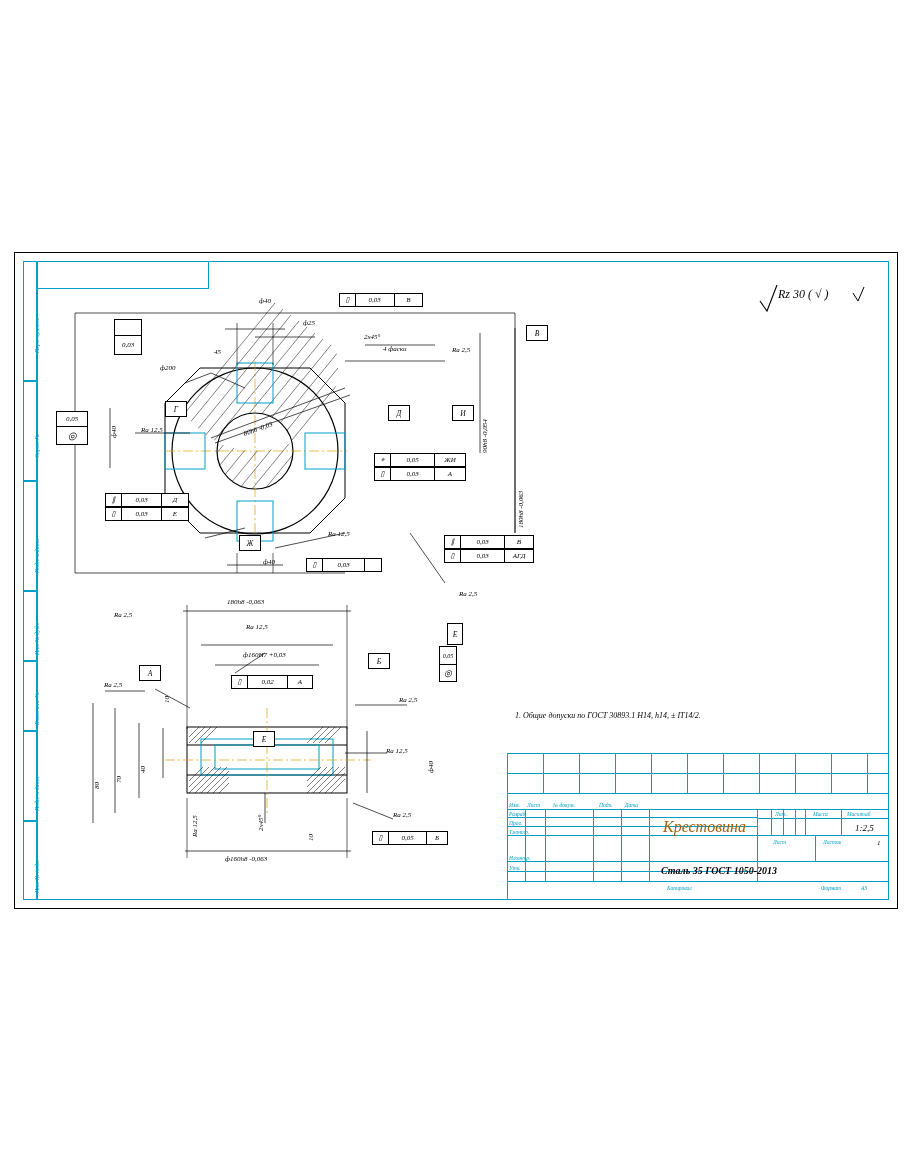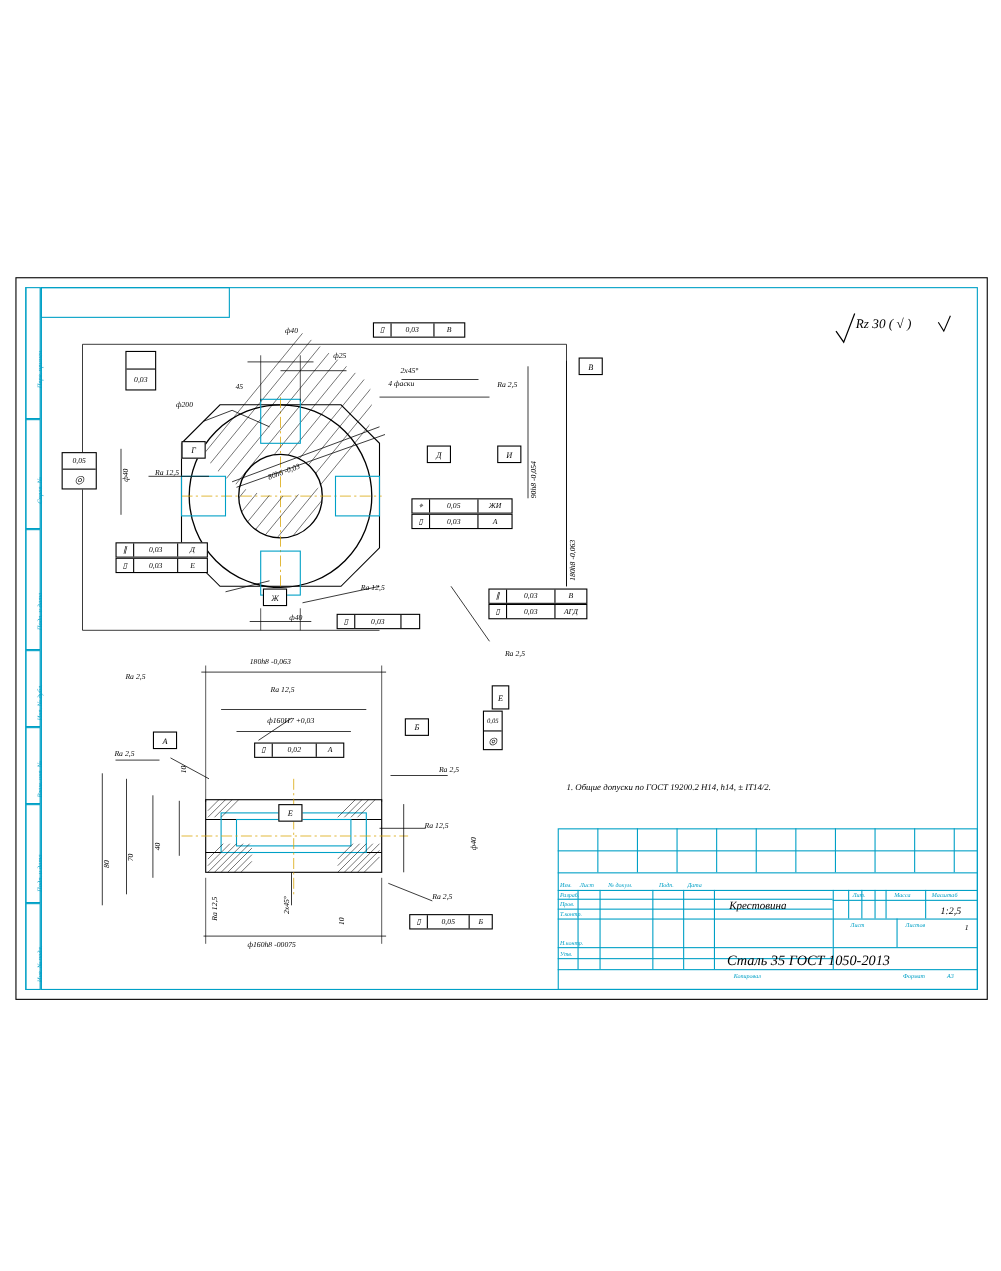--- a/index.html
+++ b/index.html
@@ -12,21 +12,21 @@
   .txt{position:absolute;font-size:7px;color:#000;font-family:"Liberation Serif",serif;font-style:italic;white-space:nowrap;}
   .txtc{position:absolute;font-size:7px;color:#00a0c6;font-family:"Liberation Serif",serif;font-style:italic;white-space:nowrap;}
   .boxc{position:absolute;border:1px solid #00a0c6;box-sizing:border-box;}
   .fcf{position:absolute;border:1px solid #000;box-sizing:border-box;display:flex;align-items:stretch;background:#fff;}
   .fcf > div{border-right:1px solid #000;display:flex;align-items:center;justify-content:center;font-size:7px;font-family:"Liberation Serif",serif;font-style:italic;padding:0 2px;box-sizing:border-box;}
   .fcf > div:last-child{border-right:none;}
   .datum{position:absolute;border:1px solid #000;box-sizing:border-box;display:flex;align-items:center;justify-content:center;font-size:7.5px;font-family:"Liberation Serif",serif;font-style:italic;background:#fff;}
   .vlabel{position:absolute;transform-origin:0 0;font-size:6px;color:#00a0c6;font-family:"Liberation Serif",serif;font-style:italic;white-space:nowrap;}
   .vtxt{position:absolute;transform-origin:0 0;font-size:7px;color:#000;font-family:"Liberation Serif",serif;font-style:italic;white-space:nowrap;}
   .tb{position:absolute;border:1px solid #00a0c6;box-sizing:border-box;}
-  .tbl-title{position:absolute;font-family:"Liberation Serif",serif;font-style:italic;font-size:10px;color:#000000;}
+  .tbl-title{position:absolute;font-family:"Liberation Serif",serif;font-style:italic;font-size:16px;color:#a16207;}
   svg{position:absolute;left:0;top:0;overflow:visible;}
 </style>
 </head>
 <body>
 
 <div class="page">
   <div class="sheet">
     <div class="inner-frame"></div>
 
     <div class="lnb abs" style="left:22px;top:8px;width:1px;height:639px;"></div>
@@ -188,21 +188,21 @@
       <line x1="330" y1="500" x2="372" y2="500" stroke="#000" stroke-width="0.7"></line>
       <line x1="338" y1="550" x2="378" y2="566" stroke="#000" stroke-width="0.7"></line>
       <line x1="250" y1="540" x2="250" y2="570" stroke="#000" stroke-width="0.7"></line>
     </svg>
 
     <div class="txt" style="left:763px;top:34px;font-size:12px;">Rz 30 ( √ )</div>
 
     <div class="txt" style="left:244px;top:44px;">ф40</div>
     <div class="txt" style="left:288px;top:66px;">ф25</div>
     <div class="txt" style="left:349px;top:80px;">2х45°</div>
-    <div class="txt" style="left:338px;top:92px;">4 фаски</div>
+    <div class="txt" style="left:368px;top:92px;">4 фаски</div>
     <div class="txt" style="left:145px;top:111px;">ф200</div>
     <div class="txt" style="left:199px;top:95px;">45</div>
     <div class="vtxt" style="left:95px;top:185px;transform:rotate(-90deg);">ф40</div>
     <div class="txt" style="left:248px;top:305px;">ф40</div>
     <div class="vtxt" style="left:466px;top:200px;transform:rotate(-90deg);">90h8 -0,054</div>
     <div class="vtxt" style="left:502px;top:275px;transform:rotate(-90deg);">180h8 -0,063</div>
     <div class="txt" style="left:228px;top:172px;transform:rotate(-20deg);">80h6 -0,03</div>
 
     <div class="txt" style="left:437px;top:93px;">Ra 2,5</div>
     <div class="txt" style="left:126px;top:173px;">Ra 12,5</div>
@@ -264,21 +264,21 @@
       <div style="width:44px;">0,03</div>
       <div style="width:28px;">АГД</div>
     </div>
 
     <div class="fcf" style="left:41px;top:158px;width:32px;height:34px;flex-direction:column;">
       <div style="height:15px;border-right:none;border-bottom:1px solid #000;width:100%;">0,05</div>
       <div style="height:17px;border-right:none;width:100%;font-size:10px;">◎</div>
     </div>
 
     <div class="txt" style="left:212px;top:345px;">180h8 -0,063</div>
-    <div class="txt" style="left:210px;top:602px;">ф160h8 -00075</div>
+    <div class="txt" style="left:210px;top:602px;">ф160h8 -0,063</div>
     <div class="txt" style="left:228px;top:398px;">ф160H7 +0,03</div>
     <div class="vtxt" style="left:78px;top:536px;transform:rotate(-90deg);">80</div>
     <div class="vtxt" style="left:100px;top:530px;transform:rotate(-90deg);">70</div>
     <div class="vtxt" style="left:124px;top:520px;transform:rotate(-90deg);">40</div>
     <div class="vtxt" style="left:148px;top:450px;transform:rotate(-90deg);">10</div>
     <div class="vtxt" style="left:292px;top:588px;transform:rotate(-90deg);">10</div>
     <div class="txt" style="left:242px;top:578px;transform:rotate(-90deg);transform-origin:0 0;">2х45°</div>
     <div class="vtxt" style="left:412px;top:520px;transform:rotate(-90deg);">ф40</div>
 
     <div class="txt" style="left:99px;top:358px;">Ra 2,5</div>
@@ -304,21 +304,21 @@
       <div style="width:16px;">▯</div>
       <div style="width:38px;">0,05</div>
       <div style="width:20px;">Б</div>
     </div>
 
     <div class="fcf" style="left:424px;top:393px;width:18px;height:36px;flex-direction:column;">
       <div style="height:18px;border-right:none;border-bottom:1px solid #000;width:100%;font-size:6px;">0,05</div>
       <div style="height:16px;border-right:none;width:100%;font-size:9px;">◎</div>
     </div>
 
-    <div class="txt" style="left:500px;top:458px;font-size:8px;">1. Общие допуски по ГОСТ 19200.2 H14, h14, ± IT14/2.</div>
+    <div class="txt" style="left:500px;top:458px;font-size:8px;">1. Общие допуски по ГОСТ 30893.1 H14, h14, ± IT14/2.</div>
 
     <div class="tb" style="left:492px;top:500px;width:382px;height:147px;"></div>
 
     <div class="lnb" style="left:492px;top:540px;width:382px;height:1px;"></div>
     <div class="lnb" style="left:492px;top:556px;width:382px;height:1px;"></div>
     <div class="lnb" style="left:492px;top:564px;width:250px;height:1px;"></div>
     <div class="lnb" style="left:492px;top:573px;width:250px;height:1px;"></div>
     <div class="lnb" style="left:492px;top:582px;width:250px;height:1px;"></div>
     <div class="lnb" style="left:492px;top:608px;width:250px;height:1px;"></div>
     <div class="lnb" style="left:492px;top:618px;width:250px;height:1px;"></div>
@@ -355,21 +355,21 @@
     <div class="txtc" style="left:584px;top:549px;font-size:5.5px;">Подп.</div>
     <div class="txtc" style="left:610px;top:549px;font-size:5.5px;">Дата</div>
 
     <div class="txtc" style="left:494px;top:558px;font-size:5.5px;">Разраб.</div>
     <div class="txtc" style="left:494px;top:567px;font-size:5.5px;">Пров.</div>
     <div class="txtc" style="left:494px;top:576px;font-size:5.5px;">Т.контр.</div>
     <div class="txtc" style="left:494px;top:602px;font-size:5.5px;">Н.контр.</div>
     <div class="txtc" style="left:494px;top:612px;font-size:5.5px;">Утв.</div>
 
     <div class="tbl-title" style="left:648px;top:565px;">Крестовина</div>
-    <div class="txt" style="left:646px;top:612px;font-size:13px;">Сталь 35 ГОСТ 1050-2013</div>
+    <div class="txt" style="left:646px;top:612px;font-size:10px;font-weight:bold;">Сталь 35 ГОСТ 1050-2013</div>
 
     <div class="txtc" style="left:760px;top:558px;font-size:5.5px;">Лит.</div>
     <div class="txtc" style="left:798px;top:558px;font-size:5.5px;">Масса</div>
     <div class="txtc" style="left:832px;top:558px;font-size:5.5px;">Масштаб</div>
     <div class="txt" style="left:840px;top:570px;font-size:9px;">1:2,5</div>
     <div class="lnb" style="left:756px;top:556px;width:1px;height:26px;"></div>
     <div class="lnb" style="left:768px;top:556px;width:1px;height:26px;"></div>
     <div class="lnb" style="left:780px;top:556px;width:1px;height:26px;"></div>
 
     <div class="txtc" style="left:758px;top:586px;font-size:5.5px;">Лист</div>

